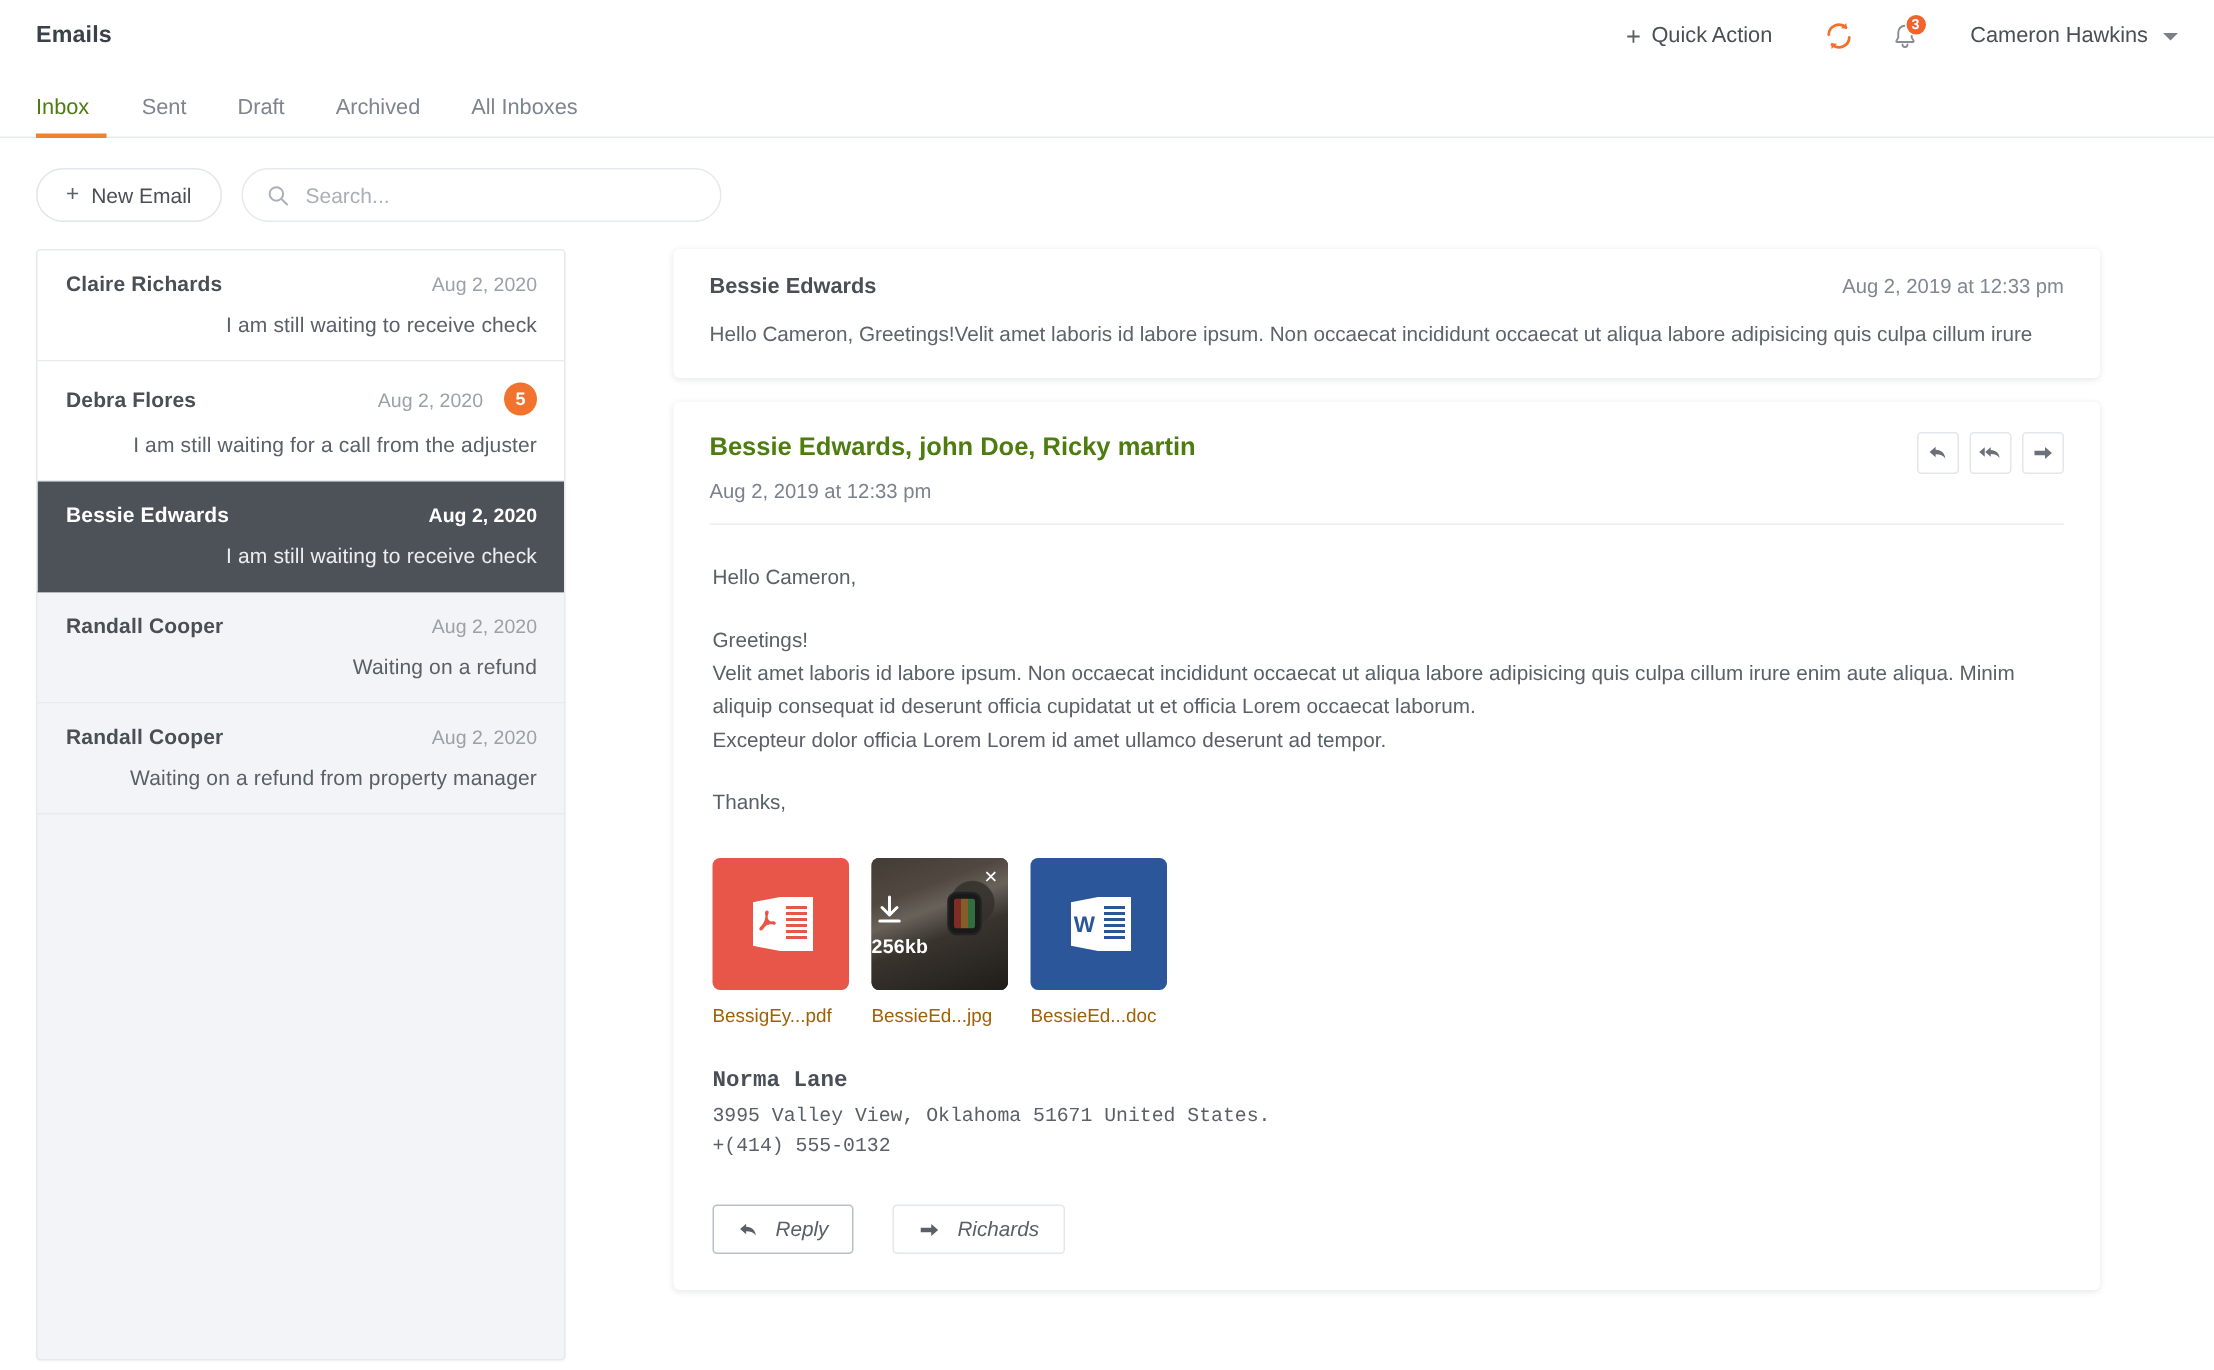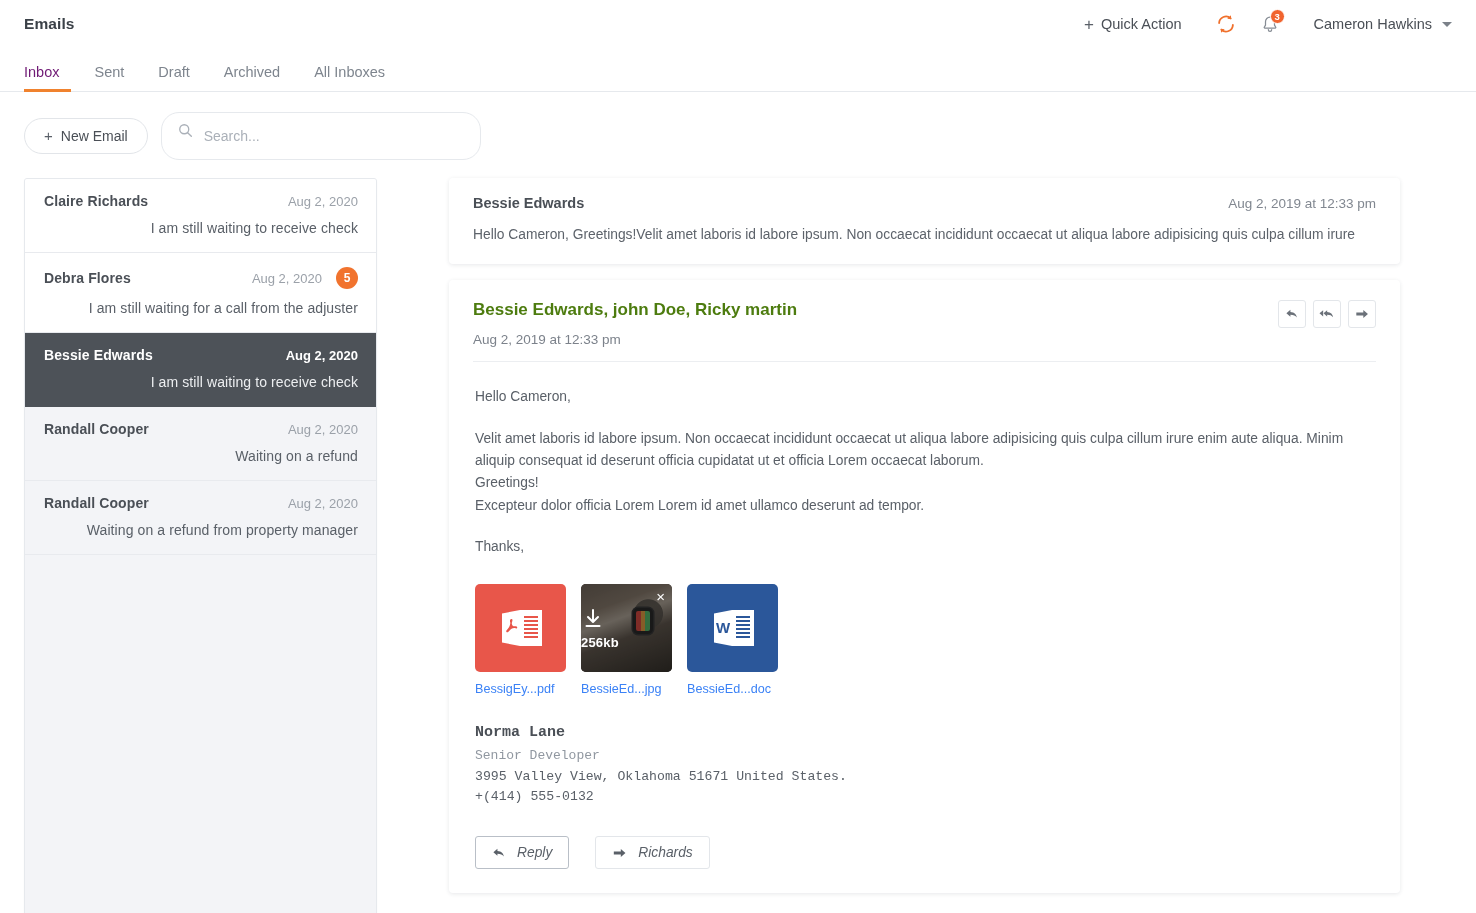--- a/index.html
+++ b/index.html
@@ -90,21 +90,21 @@
   }
   .tab {
     font-size: 14.5px;
     color: #7e858e;
     padding: 0 17px 11px 17px;
     cursor: pointer;
     position: relative;
     white-space: nowrap;
   }
   .tab:first-child { padding-left: 0; padding-right: 18px; }
-  .tab.active { color: #701a75; }
+  .tab.active { color: #4d7c0f; }
   .tab.active::after {
     content: "";
     position: absolute;
     left: 0; right: 0; bottom: -1px;
     height: 3px;
     background: #f0822e;
   }
   .tab:first-child.active::after { left: 0; right: 6px; }
 
   
@@ -122,21 +122,21 @@
     border-radius: 18px;
     background: #fff;
     font-size: 14px;
     color: #4a4f56;
     cursor: pointer;
     white-space: nowrap;
   }
   .new-email-btn .plus-glyph { font-size: 15px; top: -1px; }
   .search-box {
     position: relative;
-    width: 320px; height: 48px;
+    width: 320px; height: 36px;
     border: 1px solid #e6e9ed;
     border-radius: 18px;
     background: #fff;
     display: flex; align-items: center;
   }
   .search-box svg { position: absolute; left: 16px; top: 10px; }
   .search-input {
     border: none; outline: none; background: transparent;
     width: 100%; height: 100%;
     padding: 0 16px 0 42px;
@@ -282,21 +282,21 @@
     position: relative;
     overflow: hidden;
     display: flex; align-items: center; justify-content: center;
   }
   .att-pdf { background: #e8564a; }
   .att-doc { background: #2b579a; }
   .att-img { background: #2f2c28; }
   .att-name {
     margin-top: 10px;
     font-size: 12.6px;
-    color: #3b82f6;
+    color: #a16207;
     text-align: left;
     white-space: nowrap;
   }
   .thumb-photo {
     position: absolute; inset: 0;
     background:
       radial-gradient(circle at 74% 34%, rgba(80,74,68,.85) 0 16%, rgba(0,0,0,0) 17%),
       linear-gradient(160deg, #6f6258 0%, #8a7a6c 26%, #b9ada0 40%, #5c5148 58%, #2a2520 100%);
     filter: brightness(.93);
   }
@@ -511,22 +511,22 @@
             </svg>
           </div>
         </div>
       </div>
 
       <div class="divider"></div>
 
       <div class="body-text">
         <p>Hello Cameron,</p>
         <div class="body-gap"></div>
+        <p>Greetings!</p>
         <p>Velit amet laboris id labore ipsum. Non occaecat incididunt occaecat ut aliqua labore adipisicing quis culpa cillum irure enim aute aliqua. Minim aliquip consequat id deserunt officia cupidatat ut et officia Lorem occaecat laborum.</p>
-        <p>Greetings!</p>
         <p>Excepteur dolor officia Lorem Lorem id amet ullamco deserunt ad tempor.</p>
         <div class="body-gap"></div>
         <p>Thanks,</p>
       </div>
 
       <div class="attachments">
 
         <div class="att">
           <div class="att-tile att-pdf">
             <svg width="50" height="46" viewBox="0 0 50 46">
@@ -579,21 +579,20 @@
               <text x="15" y="28" font-family="Liberation Sans, sans-serif" font-size="15" font-weight="bold" fill="#2b579a" text-anchor="middle">W</text>
             </svg>
           </div>
           <div class="att-name">BessieEd...doc</div>
         </div>
 
       </div>
 
       <div class="signature">
         <div class="sig-name">Norma Lane</div>
-        <div class="sig-role">Senior Developer</div>
         <div class="sig-line">3995 Valley View, Oklahoma 51671 United States.</div>
         <div class="sig-line">+(414) 555-0132</div>
       </div>
 
       <div class="footer-actions">
         <div class="ft-btn primary">
           <svg width="14" height="14" viewBox="0 0 16 16">
             <path d="M6.2 3.2L1.6 7.2l4.6 4v-2.3c3.6 0 5.7 1 7.4 3.2-.5-3.8-2.8-6.2-7.4-6.5z" fill="#5a6068"></path>
           </svg>
           <span>Reply</span>

